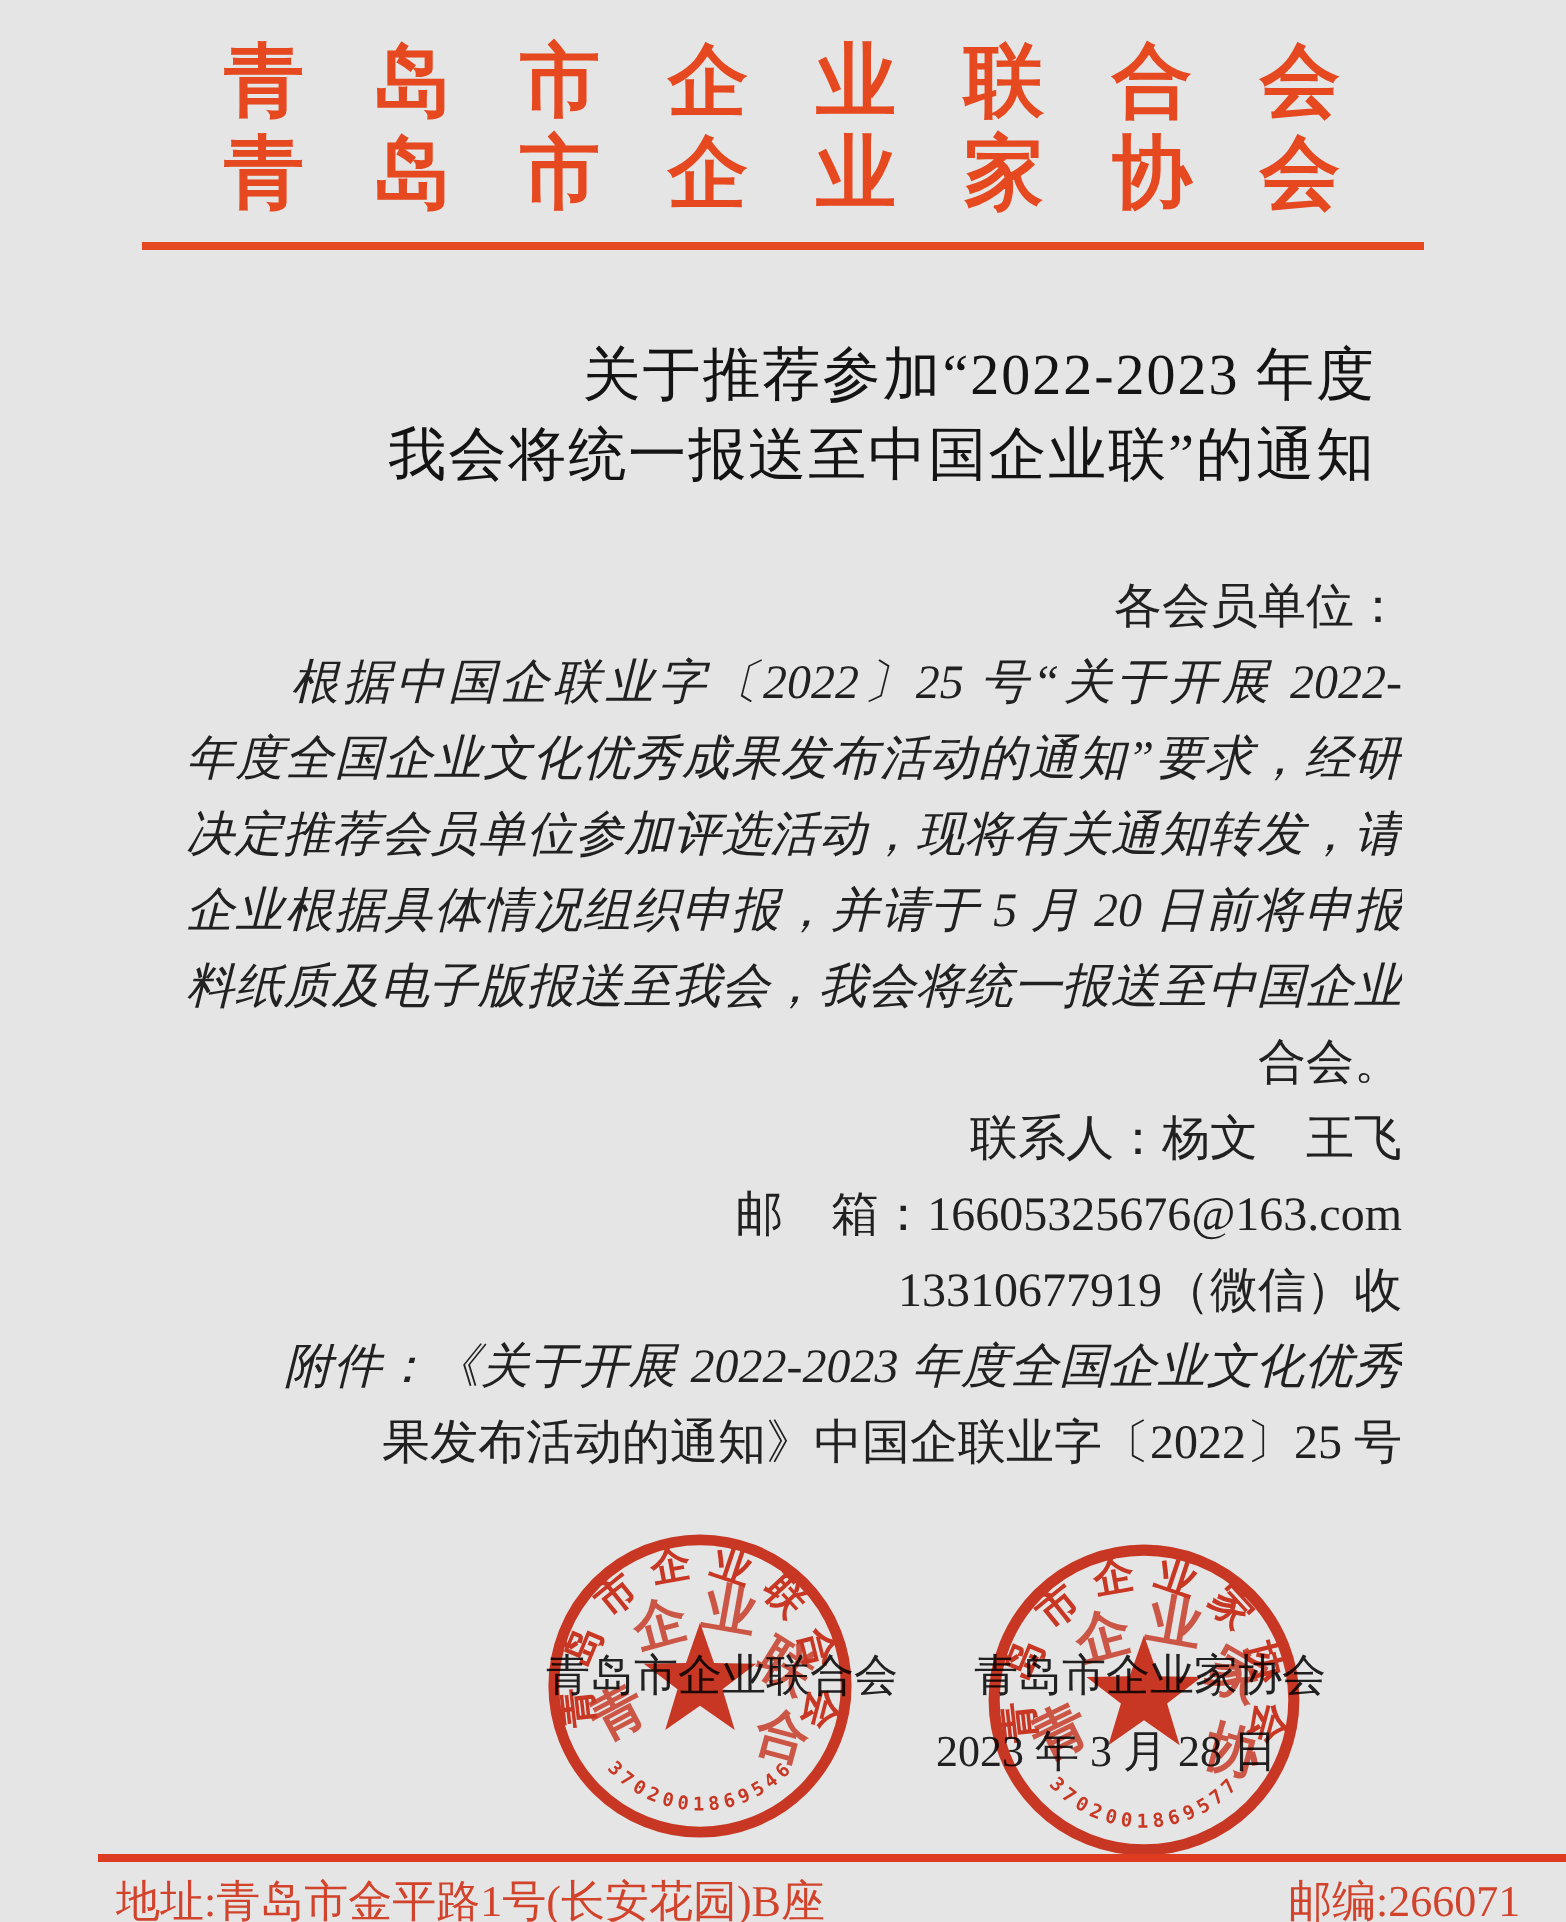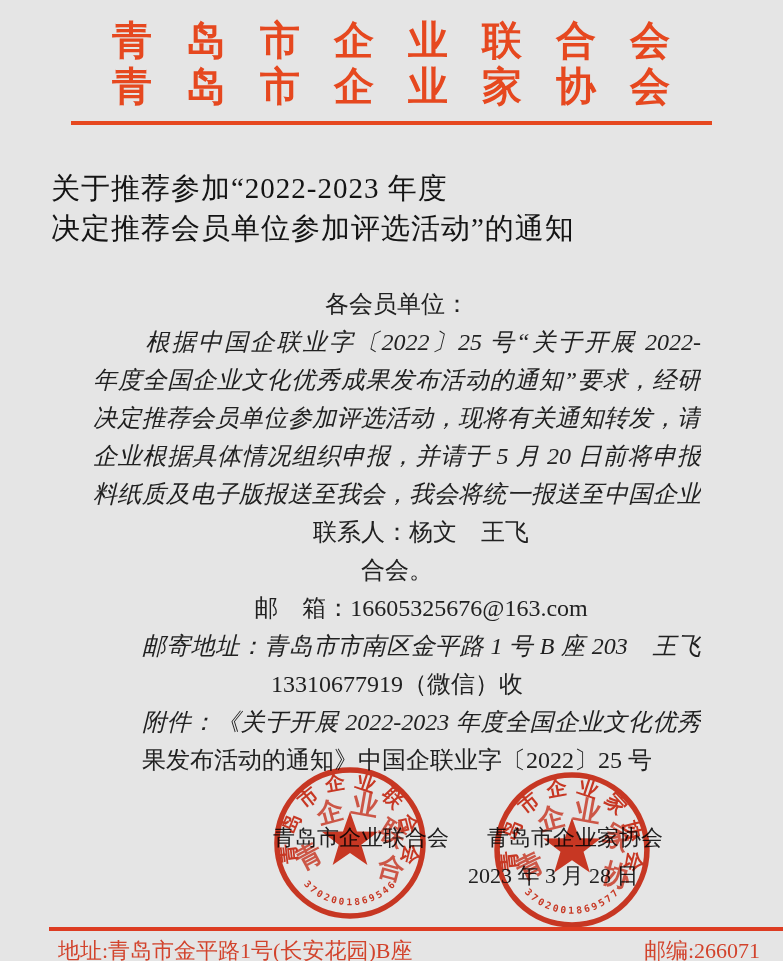--- a/index.html
+++ b/index.html
@@ -16,30 +16,30 @@
     color:#e6481f;
     text-align:justify; text-align-last:justify;
   }
   .letterhead .org { height:46px; overflow:hidden; }
   .head-rule {
     position:absolute; top:121px; left:71px; width:641px; height:4px;
     background:#e6481f;
   }
   
   .title {
-    position:absolute; top:168px; left:51px; width:650px;
-    font-size:29px; line-height:40px; text-align:left; color:#141414;
+    position:absolute; top:168px; left:38px; width:650px;
+    font-size:29px; line-height:40px; text-align:right; color:#141414;
     letter-spacing:1px;
   }
   
   .body-text {
     position:absolute; top:285px; left:93px; width:608px;
     font-size:24px; line-height:38px; color:#212121;
   }
-  .line { height:38px; overflow:hidden; text-align:center; }
+  .line { height:38px; overflow:hidden; text-align:right; }
   .line.j { text-align:justify; text-align-last:justify;font-style:italic; }
   
   .sig { position:absolute; font-size:22px; color:#212121; white-space:nowrap; }
   .sig-org1 { left:273px; top:823px; }
   .sig-org2 { left:487px; top:823px; }
   .sig-date { left:468px; top:861px; }
   
   .seal { position:absolute; mix-blend-mode:multiply; opacity:0.93; }
   .seal-left  { left:271px; top:764px; width:158px; height:158px; }
   .seal-right { left:491px; top:769px; width:162px; height:162px; }
@@ -64,34 +64,33 @@
 <div class="page">
 
   <div class="letterhead">
     <div class="org">青岛市企业联合会</div>
     <div class="org">青岛市企业家协会</div>
   </div>
   <div class="head-rule"></div>
 
   <div class="title">
     <div>关于推荐参加“2022-2023 年度</div>
-    <div>决定推荐会员单位参加评选活动”的通知</div>
+    <div>我会将统一报送至中国企业联”的通知</div>
   </div>
 
   <div class="body-text">
     <div class="line">各会员单位：</div>
     <div class="line j">　　根据中国企联业字〔2022〕25 号“关于开展 2022-2023</div>
     <div class="line j">年度全国企业文化优秀成果发布活动的通知”要求，经研究</div>
     <div class="line j">决定推荐会员单位参加评选活动，现将有关通知转发，请各</div>
     <div class="line j">企业根据具体情况组织申报，并请于 5 月 20 日前将申报材</div>
     <div class="line j">料纸质及电子版报送至我会，我会将统一报送至中国企业联</div>
+    <div class="line">合会。</div>
     <div class="line">　　联系人：杨文　王飞</div>
-    <div class="line">合会。</div>
     <div class="line">　　邮　箱：16605325676@163.com</div>
-    <div class="line j">　　邮寄地址：青岛市市南区金平路 1 号 B 座 203　王飞</div>
     <div class="line">13310677919（微信）收</div>
     <div class="line j">　　附件：《关于开展 2022-2023 年度全国企业文化优秀成</div>
     <div class="line">果发布活动的通知》中国企联业字〔2022〕25 号</div>
   </div>
 
   <div class="sig sig-org1">青岛市企业联合会</div>
   <div class="sig sig-org2">青岛市企业家协会</div>
   <div class="sig sig-date">2023 年 3 月 28 日</div>
 
   <svg class="seal seal-left" viewBox="0 0 160 160">

